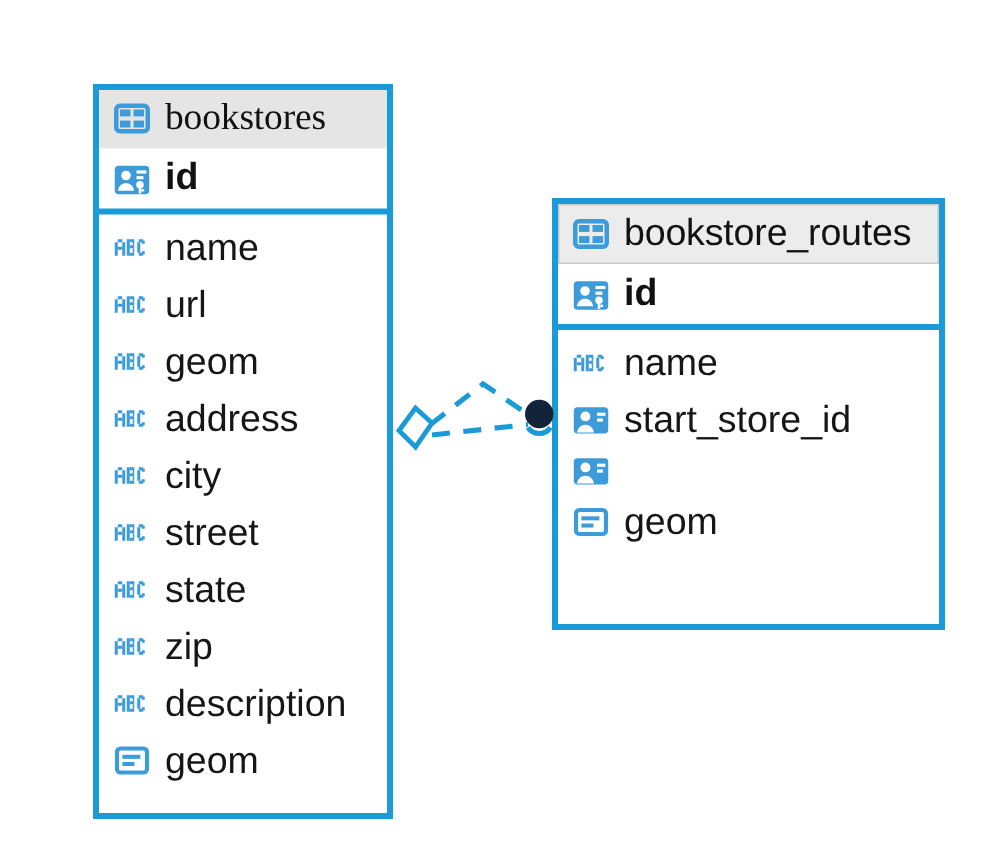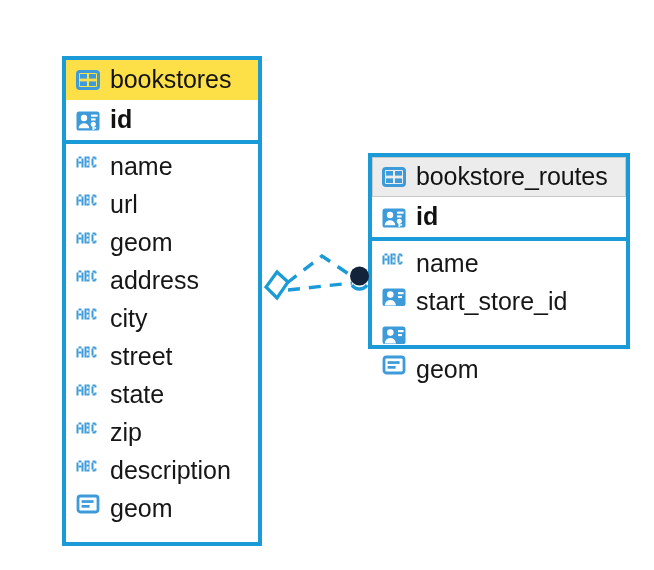--- a/index.html
+++ b/index.html
@@ -22,34 +22,34 @@
   .entity-header{
     display:flex;align-items:center;
     gap:9px;
     padding:5px 9px 6px 9px;
     box-sizing:border-box;
     font-size:25px;
     color:#121212;
     letter-spacing:-0.1px;
     white-space:nowrap;
   }
-  .entity-header.selected{background:#fde047;}
+  .entity-header.selected{background:#e5e5e5;font-family:Liberation Serif, serif;}
   .entity-header.plain{background:#ececec;box-shadow:inset 0 0 0 1px #c9c9c9;}
 
   .pk-row{
     display:flex;align-items:flex-end;gap:9px;
     padding:5px 9px 6px 9px;
     box-sizing:border-box;
     border-bottom:4px solid #1a9bd7;
     font-size:25px;font-weight:bold;color:#111;
     white-space:nowrap;
   }
   .field-list{padding:3px 0 4px 0;}
   .field{
-    display:flex;gap:9px;
+    display:flex;align-items:center;gap:9px;
     padding:2px 9px;
     box-sizing:border-box;
     font-size:25px;color:#161616;
     white-space:nowrap;
     line-height:34px;
   }
   .field-label,.hdr-label,.pk-label{display:block;}
 
   
   .ico{flex:0 0 auto;display:block;}
@@ -300,21 +300,21 @@
               <rect x="3" y="5" width="20" height="16" rx="2.4" fill="none" stroke="#3d9bd9" stroke-width="2.8"></rect>
               <rect x="6.6" y="9.2" width="12" height="2.7" fill="#3d9bd9"></rect>
               <rect x="6.6" y="14" width="8" height="2.7" fill="#3d9bd9"></rect>
             </svg>
           </span>
           <span class="field-label">geom</span>
         </div>
       </div>
   </div>
 
-  <div class="entity" id="entity-1" style="left:368px;top:153px;width:262px;height:196px;">
+  <div class="entity" id="entity-1" style="left:368px;top:132px;width:262px;height:288px;">
 
     <div class="entity-header plain">
       <span class="ico">
         <svg width="26" height="26" viewBox="0 0 26 26">
           <rect x="2.5" y="4.5" width="21" height="17" rx="2.5" fill="none" stroke="#3d9bd9" stroke-width="3"></rect>
           <rect x="5" y="7" width="7" height="4.6" fill="#3d9bd9"></rect>
           <rect x="14" y="7" width="7" height="4.6" fill="#3d9bd9"></rect>
           <rect x="5" y="14.4" width="7" height="4.6" fill="#3d9bd9"></rect>
           <rect x="14" y="14.4" width="7" height="4.6" fill="#3d9bd9"></rect>
         </svg>

